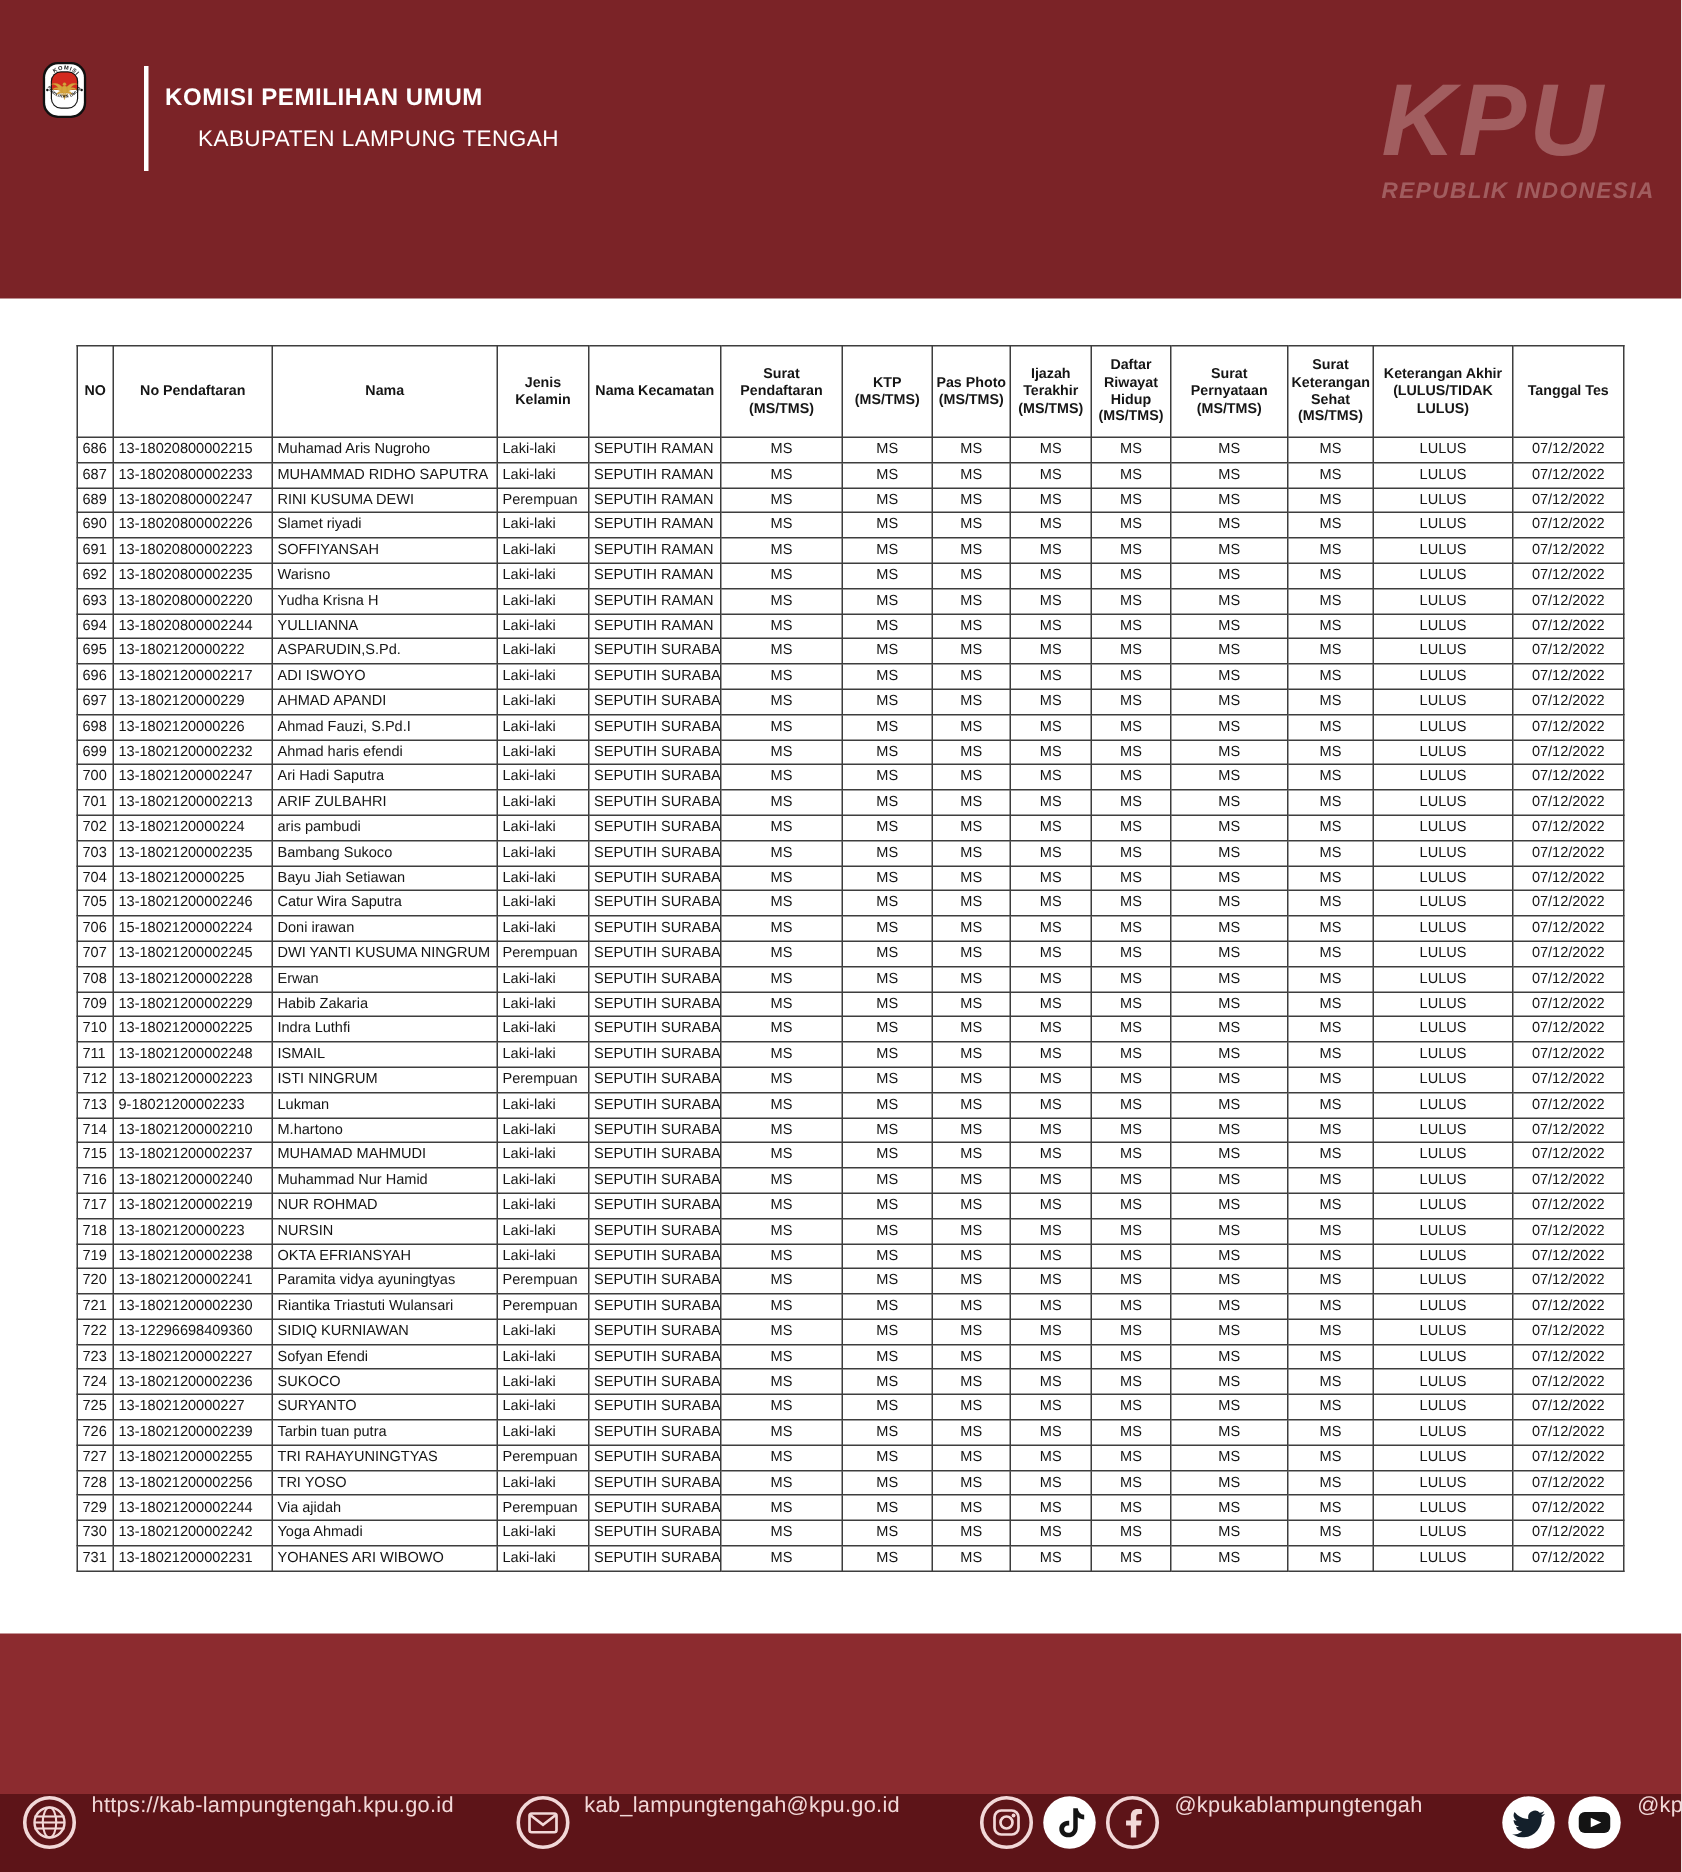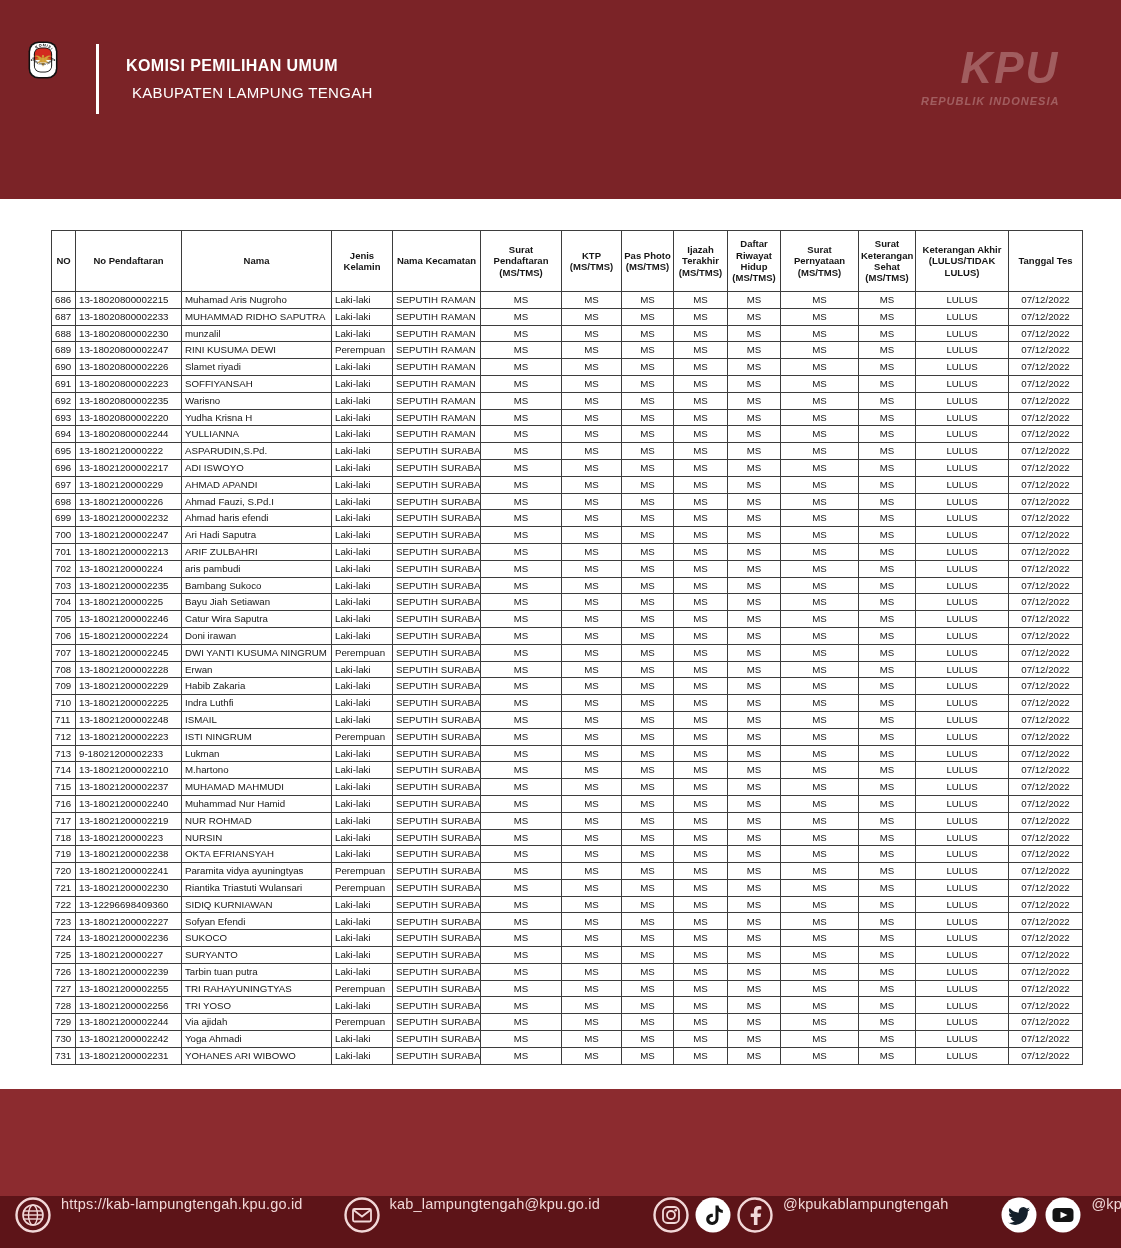--- a/index.html
+++ b/index.html
@@ -5,28 +5,28 @@
   html,body { margin:0; padding:0; background:#ffffff; }
   #page {
     position:relative; width:1121px; height:1248px; overflow:hidden;
     background:#ffffff; font-family:"Liberation Sans", sans-serif;
   }
   
   .header-banner { position:absolute; left:0; top:0; width:100%; height:199px;
     background:var(--header-bg,#7B2327); }
   .logo-wrap { position:absolute; left:24px; top:41px; width:54px; height:71px; }
   .header-divider { position:absolute; left:96px; top:44px; width:3px; height:70px; background:#ffffff; }
-  .org-title { position:absolute; left:126px; top:57px; font-size:16px; font-weight:bold;
+  .org-title { position:absolute; left:110px; top:57px; font-size:16px; font-weight:bold;
     color:#ffffff; letter-spacing:0.4px; white-space:nowrap; }
   .org-subtitle { position:absolute; left:132px; top:84px; font-size:15px;
     color:#ffffff; letter-spacing:0.3px; white-space:nowrap; }
   .watermark { position:absolute; left:921px; top:46px; color:rgba(235,205,205,0.34);
     font-style:italic; font-weight:bold; line-height:1; }
-  .wm-kpu { font-size:44px; letter-spacing:2px;text-align:right; }
-  .wm-sub { font-size:11px; margin-top:6px; letter-spacing:1px; }
+  .wm-kpu { font-size:68px; letter-spacing:2px; }
+  .wm-sub { font-size:15px; margin-top:6px; letter-spacing:1px; }
 
   
   table.results { position:absolute; left:51px; top:230px; width:1031px;
     border-collapse:collapse; table-layout:fixed; background:#ffffff;
     color:#151515; }
   table.results th, table.results td {
     border:1px solid var(--table-border,#3d3d3d); overflow:hidden; }
   table.results th { height:58px; font-size:9.5px; font-weight:bold; text-align:center;
     vertical-align:middle; white-space:pre-line; line-height:1.2; padding:1px 2px; }
   table.results td { height:15.8px; font-size:9.7px; vertical-align:middle;
@@ -172,36 +172,20 @@
           <td class="c6">MS</td>
           <td class="c7">MS</td>
           <td class="c8">MS</td>
           <td class="c9">MS</td>
           <td class="c10">MS</td>
           <td class="c11">MS</td>
           <td class="c12">LULUS</td>
           <td class="c13">07/12/2022</td>
         </tr>
         <tr>
-          <td class="c0">688</td>
-          <td class="c1">13-18020800002230</td>
-          <td class="c2">munzalil</td>
-          <td class="c3">Laki-laki</td>
-          <td class="c4">SEPUTIH RAMAN</td>
-          <td class="c5">MS</td>
-          <td class="c6">MS</td>
-          <td class="c7">MS</td>
-          <td class="c8">MS</td>
-          <td class="c9">MS</td>
-          <td class="c10">MS</td>
-          <td class="c11">MS</td>
-          <td class="c12">LULUS</td>
-          <td class="c13">07/12/2022</td>
-        </tr>
-        <tr>
           <td class="c0">689</td>
           <td class="c1">13-18020800002247</td>
           <td class="c2">RINI KUSUMA DEWI</td>
           <td class="c3">Perempuan</td>
           <td class="c4">SEPUTIH RAMAN</td>
           <td class="c5">MS</td>
           <td class="c6">MS</td>
           <td class="c7">MS</td>
           <td class="c8">MS</td>
           <td class="c9">MS</td>

